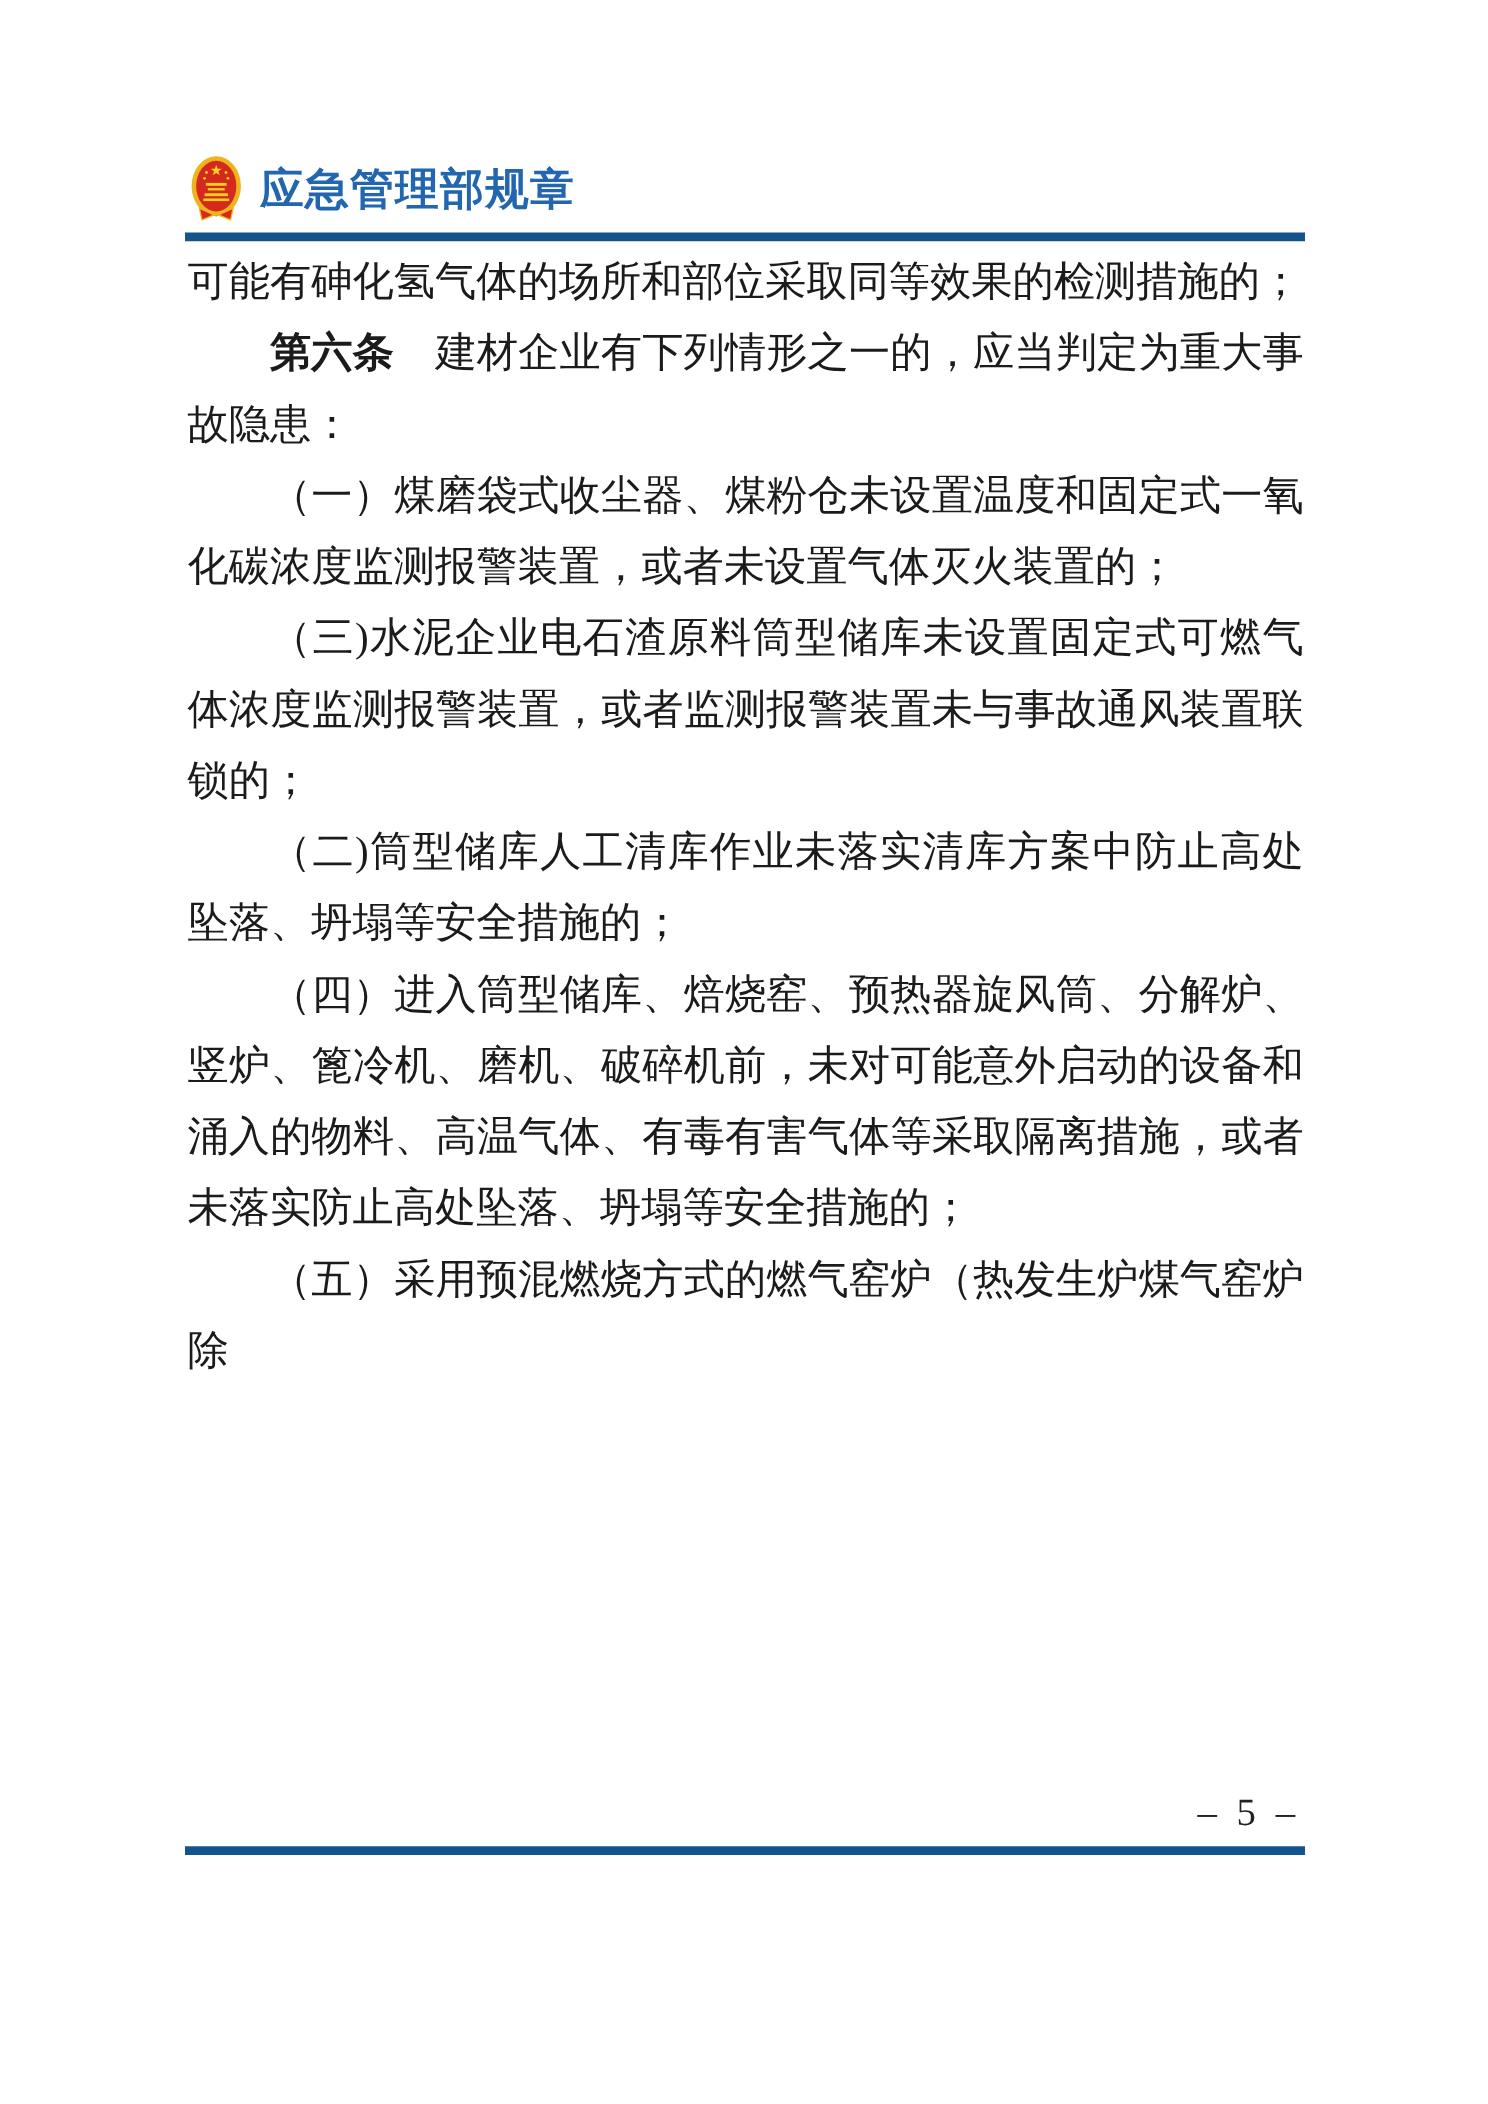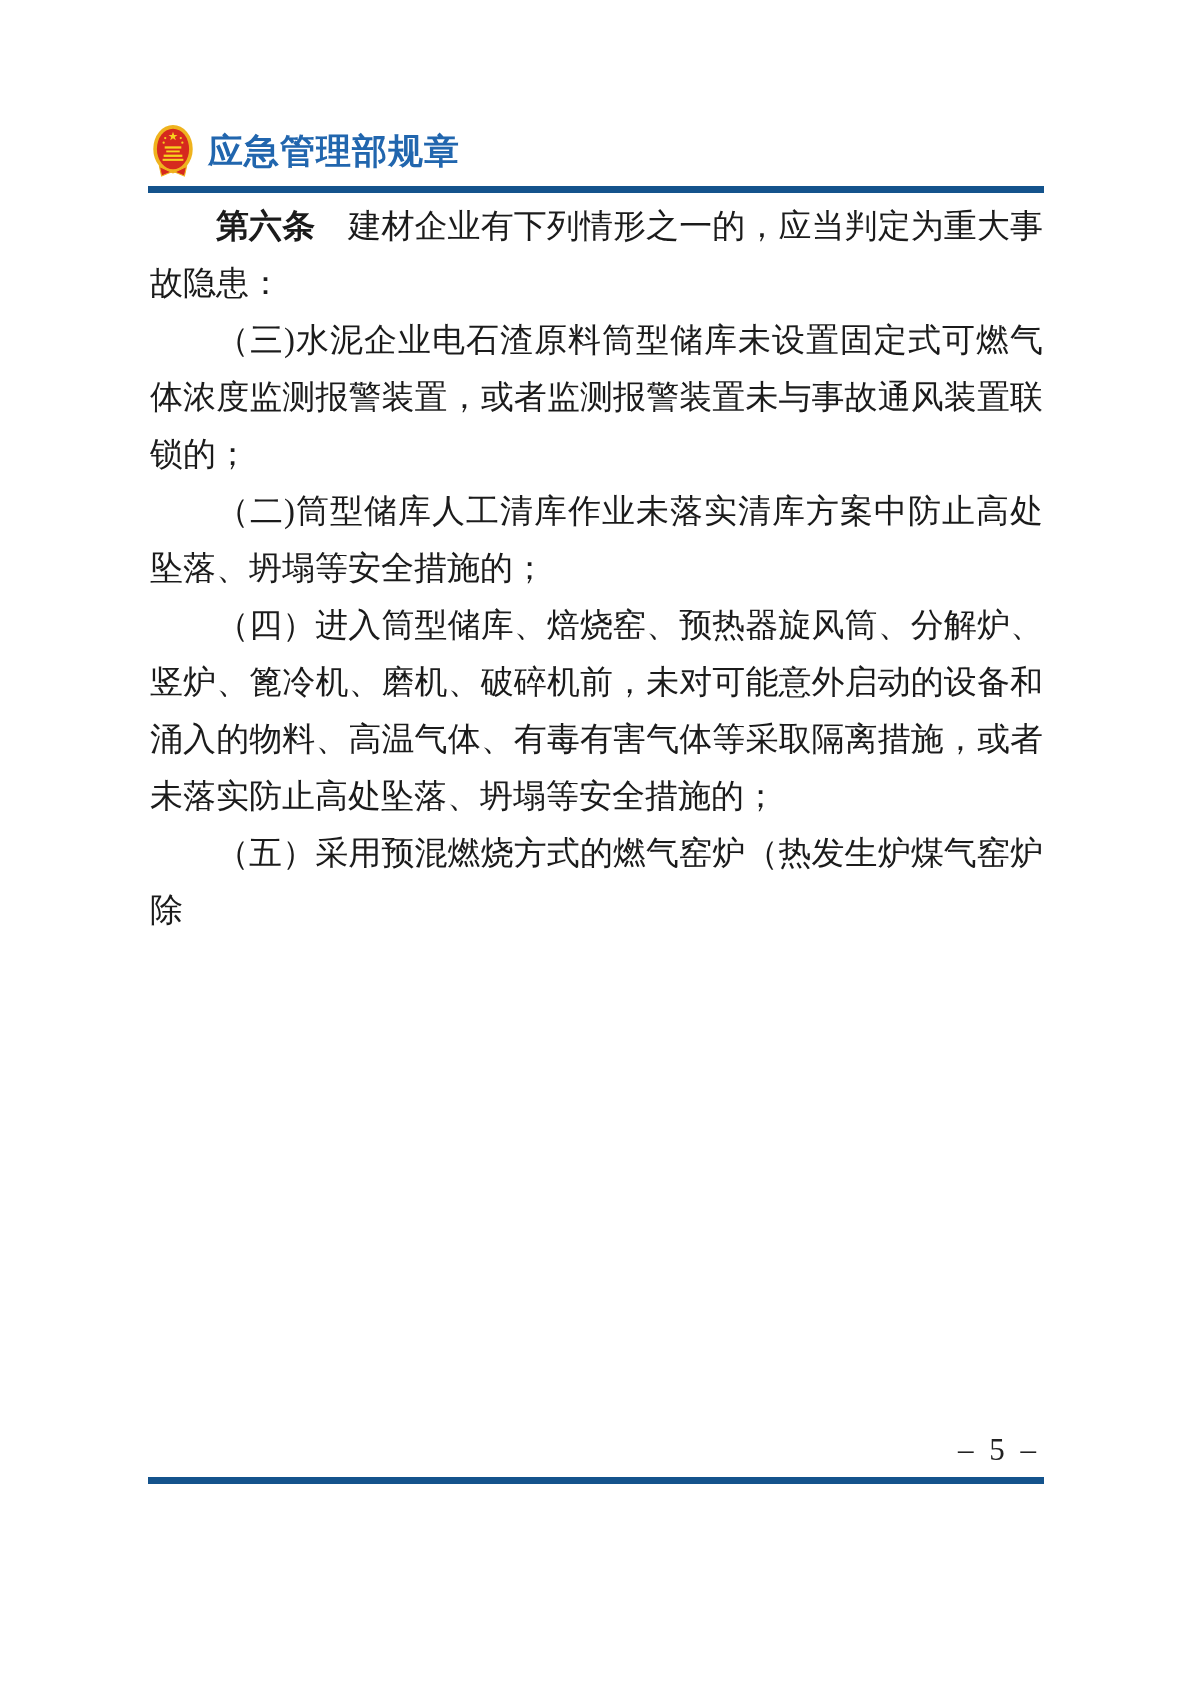--- a/index.html
+++ b/index.html
@@ -103,21 +103,23 @@
       <rect x="10" y="33.5" width="20" height="2" fill="#f7d11e"></rect>
       <path d="M7 41 L20 47 L33 41 L31 50 L20 45.5 L9 50 Z" fill="#d6291e"></path>
       <path d="M7 41 L20 47 L33 41 L31 50 L20 45.5 L9 50 Z" fill="none" stroke="#efb31e" stroke-width="1"></path>
     </svg>
     <span class="header-title">应急管理部规章</span>
   </div>
 
   <div class="rule rule-top"></div>
 
   <div class="body-text">
+      <p class="para">可能有砷化氢气体的场所和部位采取同等效果的检测措施的；</p>
       <p class="para indent"><b>第六条</b>　建材企业有下列情形之一的，应当判定为重大事故隐患：</p>
+      <p class="para indent">（一）煤磨袋式收尘器、煤粉仓未设置温度和固定式一氧化碳浓度监测报警装置，或者未设置气体灭火装置的；</p>
       <p class="para indent">（三)水泥企业电石渣原料筒型储库未设置固定式可燃气体浓度监测报警装置，或者监测报警装置未与事故通风装置联锁的；</p>
       <p class="para indent">（二)筒型储库人工清库作业未落实清库方案中防止高处坠落、坍塌等安全措施的；</p>
       <p class="para indent">（四）进入筒型储库、焙烧窑、预热器旋风筒、分解炉、竖炉、篦冷机、磨机、破碎机前，未对可能意外启动的设备和涌入的物料、高温气体、有毒有害气体等采取隔离措施，或者未落实防止高处坠落、坍塌等安全措施的；</p>
       <p class="para indent">（五）采用预混燃烧方式的燃气窑炉（热发生炉煤气窑炉除</p>
     </div>
 
   <div class="page-number">– 5 –</div>
 
   <div class="rule rule-bottom"></div>
 

